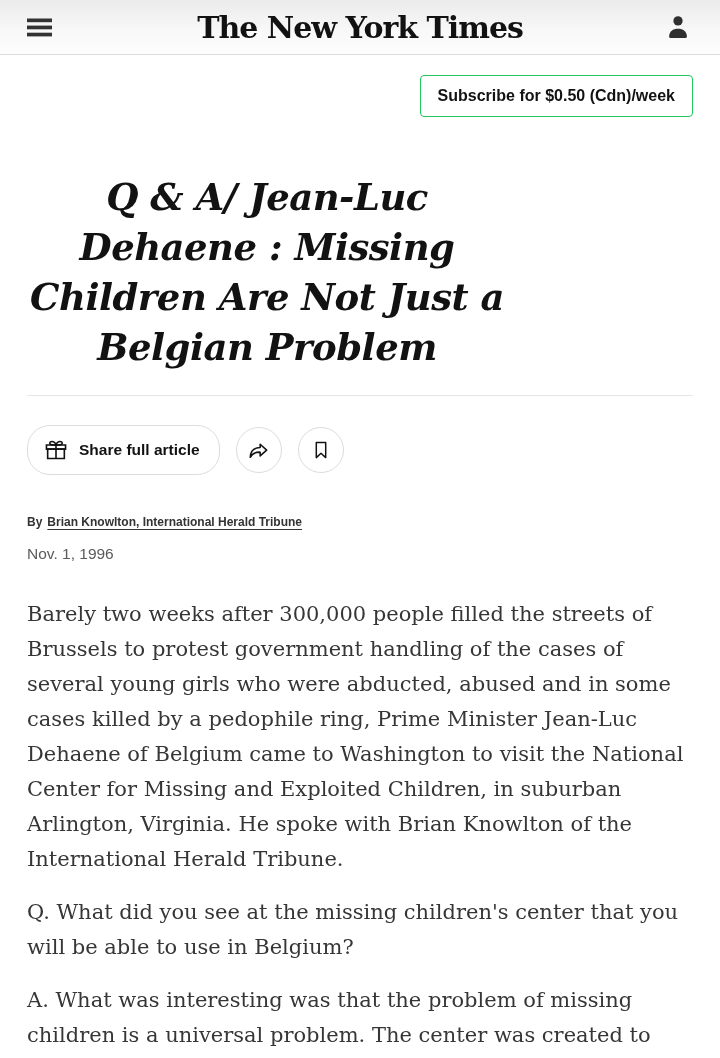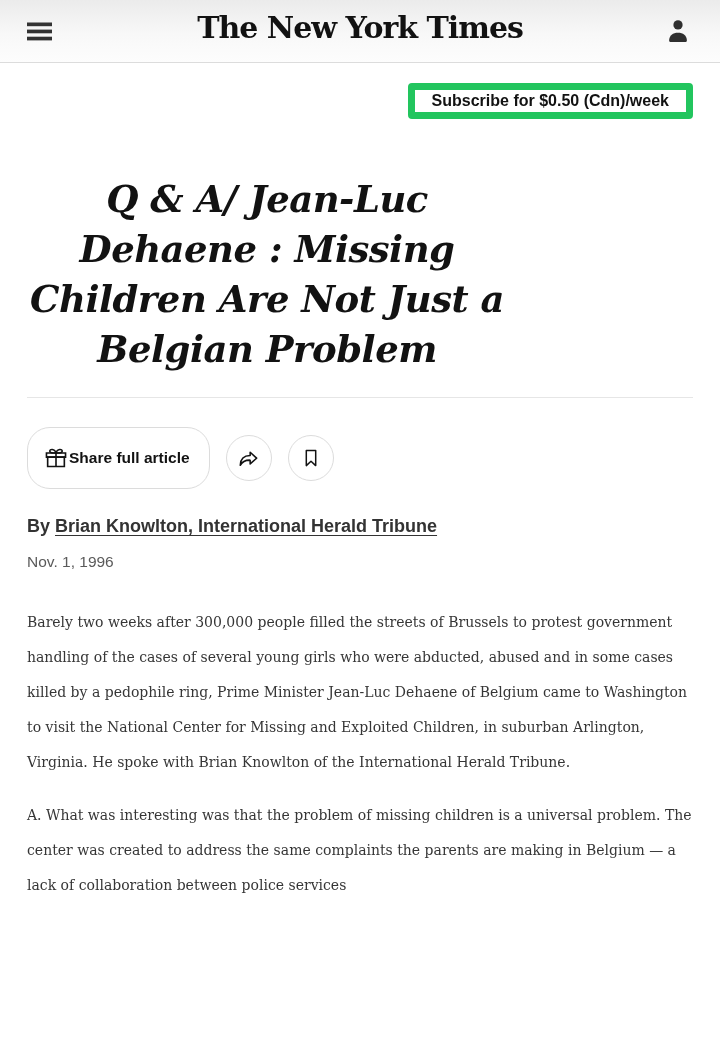--- a/index.html
+++ b/index.html
@@ -5,21 +5,21 @@
   * { margin: 0; padding: 0; box-sizing: border-box; }
   html, body { background: #ffffff; }
   body {
     width: 720px; height: 1058px; overflow: hidden;
     font-family: "Liberation Sans", "DejaVu Sans", sans-serif;
     position: relative;
   }
 
   
   .top-nav {
-    height: 63px; width: 100%;
+    height: 55px; width: 100%;
     background: linear-gradient(180deg, #ebebeb 0%, #f8f8f8 55%, #fdfdfd 100%);
     border-bottom: 1px solid #dcdcdc;
     display: flex; align-items: center; justify-content: space-between;
     padding: 0 23px;
   }
   .icon-btn {
     background: none; border: none; cursor: pointer;
     display: flex; align-items: center; justify-content: center;
     padding: 4px;
   }
@@ -29,64 +29,64 @@
     letter-spacing: -1px; white-space: nowrap;
     position: absolute; left: 50%; top: 10px; transform: translateX(-50%);
     text-decoration: none; cursor: pointer;
   }
 
   
   .content { padding: 0 27px; }
 
   .subscribe-row { display: flex; justify-content: flex-end; margin-top: 20px; }
   .subscribe-btn {
-    background: #ffffff; border: 7px solid #22c55e; border-radius: 4px;
+    background: #ffffff; border: 1px solid #22c55e; border-radius: 4px;
     font-family: "Liberation Sans", sans-serif;
     font-size: 16px; font-weight: 700; color: #121212;
-    padding: 2px 17px; cursor: pointer; white-space: nowrap;
+    padding: 11px 17px; cursor: pointer; white-space: nowrap;
   }
 
   .headline {
     margin-top: 55px; max-width: 480px;
     font-family: "DejaVu Serif", serif;
     font-style: italic; font-weight: 700;
     font-size: 37px; line-height: 50px;
     color: #121212; letter-spacing: -0.5px; text-align: center;
   }
 
   .divider { border: none; border-top: 1px solid #e6e6e6; margin-top: 23px; }
 
   .share-row { display: flex; align-items: center; gap: 16px; margin-top: 29px; }
   .pill-btn {
-    height: 62px; border-radius: 23px; border: 1px solid #dcdcdc; background: #fff;
-    display: flex; align-items: center; padding: 0 19px 0 15px;
+    height: 50px; border-radius: 23px; border: 1px solid #dcdcdc; background: #fff;
+    display: flex; align-items: center; gap: 10px; padding: 0 19px 0 15px;
     cursor: pointer;
   }
   .pill-btn .pill-label {
     font-size: 15.5px; font-weight: 600; color: #121212; white-space: nowrap;
   }
   .circle-btn {
     width: 46px; height: 46px; border-radius: 50%;
     border: 1px solid #dcdcdc; background: #fff;
     display: flex; align-items: center; justify-content: center;
     cursor: pointer;
   }
 
-  .byline { margin-top: 27px; font-size: 18px; font-weight: 700; color: #333333; }
+  .byline { margin-top: 40px; font-size: 12px; font-weight: 700; color: #333333; }
   .byline .prefix { margin-right: 5px; }
   .byline a.author {
     color: #333333; text-decoration: underline; text-underline-offset: 3px;
     cursor: pointer;
   }
   .pub-date { margin-top: 16px; font-size: 15.5px; font-weight: 400; color: #5a5a5a; }
 
   .article-body { margin-top: 34px; }
   .article-body p {
     font-family: "DejaVu Serif", serif;
-    font-size: 14px; line-height: 35px; color: #363636;
+    font-size: 21px; line-height: 35px; color: #363636;
     margin-bottom: 18px;
   }
 
   svg { display: block; }
 </style>
 </head>
 <body>
 
 <header class="top-nav">
   <button class="icon-btn" aria-label="Menu">
@@ -143,16 +143,17 @@
   </div>
 
   <div class="byline">
     <span class="prefix">By</span><a class="author">Brian Knowlton, International Herald Tribune</a>
   </div>
 
   <div class="pub-date">Nov. 1, 1996</div>
 
   <div class="article-body">
     <p>Barely two weeks after 300,000 people filled the streets of Brussels to protest government handling of the cases of several young girls who were abducted, abused and in some cases killed by a pedophile ring, Prime Minister Jean-Luc Dehaene of Belgium came to Washington to visit the National Center for Missing and Exploited Children, in suburban Arlington, Virginia. He spoke with Brian Knowlton of the International Herald Tribune.</p>
+    <p>Q. What did you see at the missing children's center that you will be able to use in Belgium?</p>
     <p>A. What was interesting was that the problem of missing children is a universal problem. The center was created to address the same complaints the parents are making in Belgium — a lack of collaboration between police services</p>
   </div>
 
 </div>
 
 </body></html>

